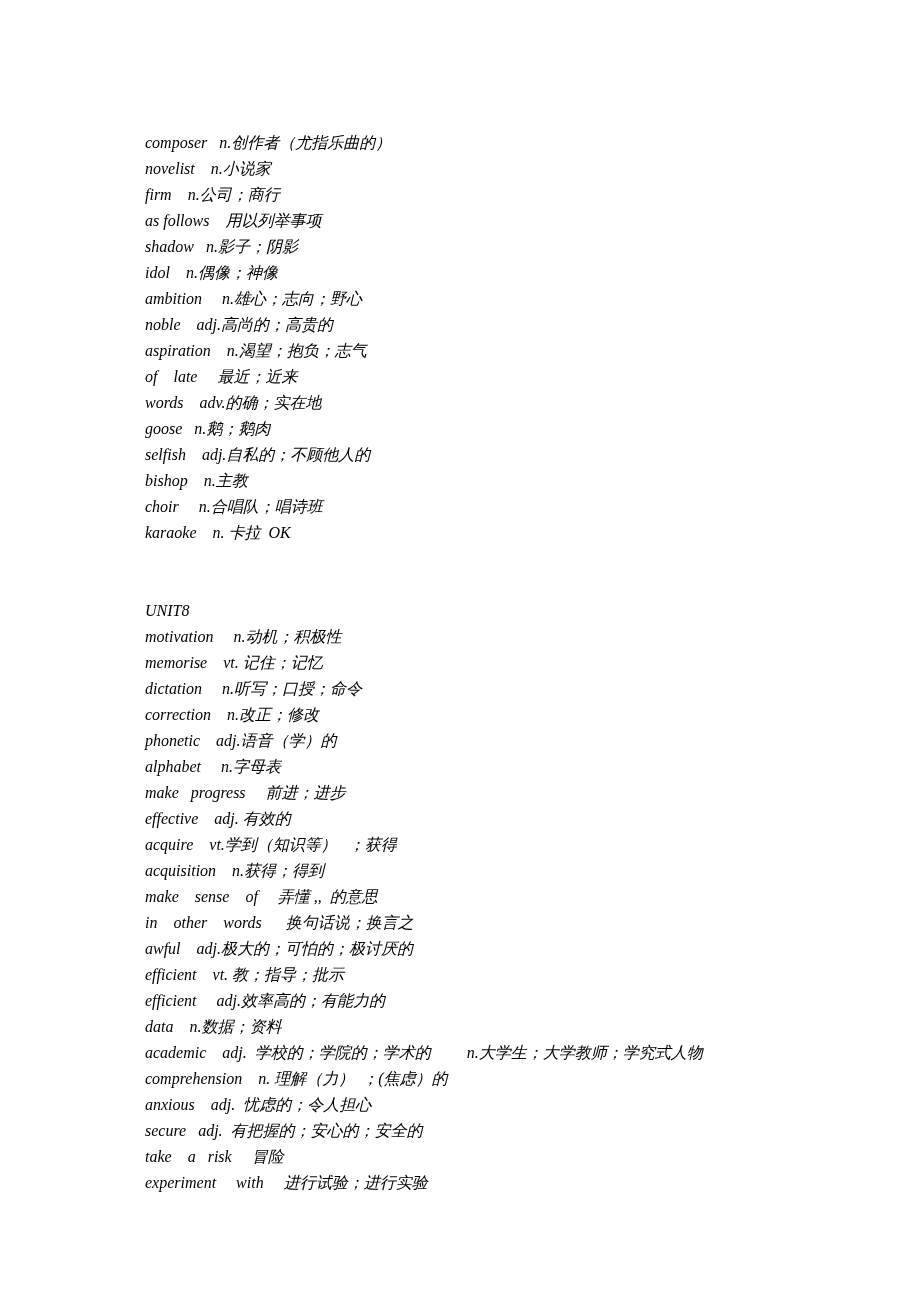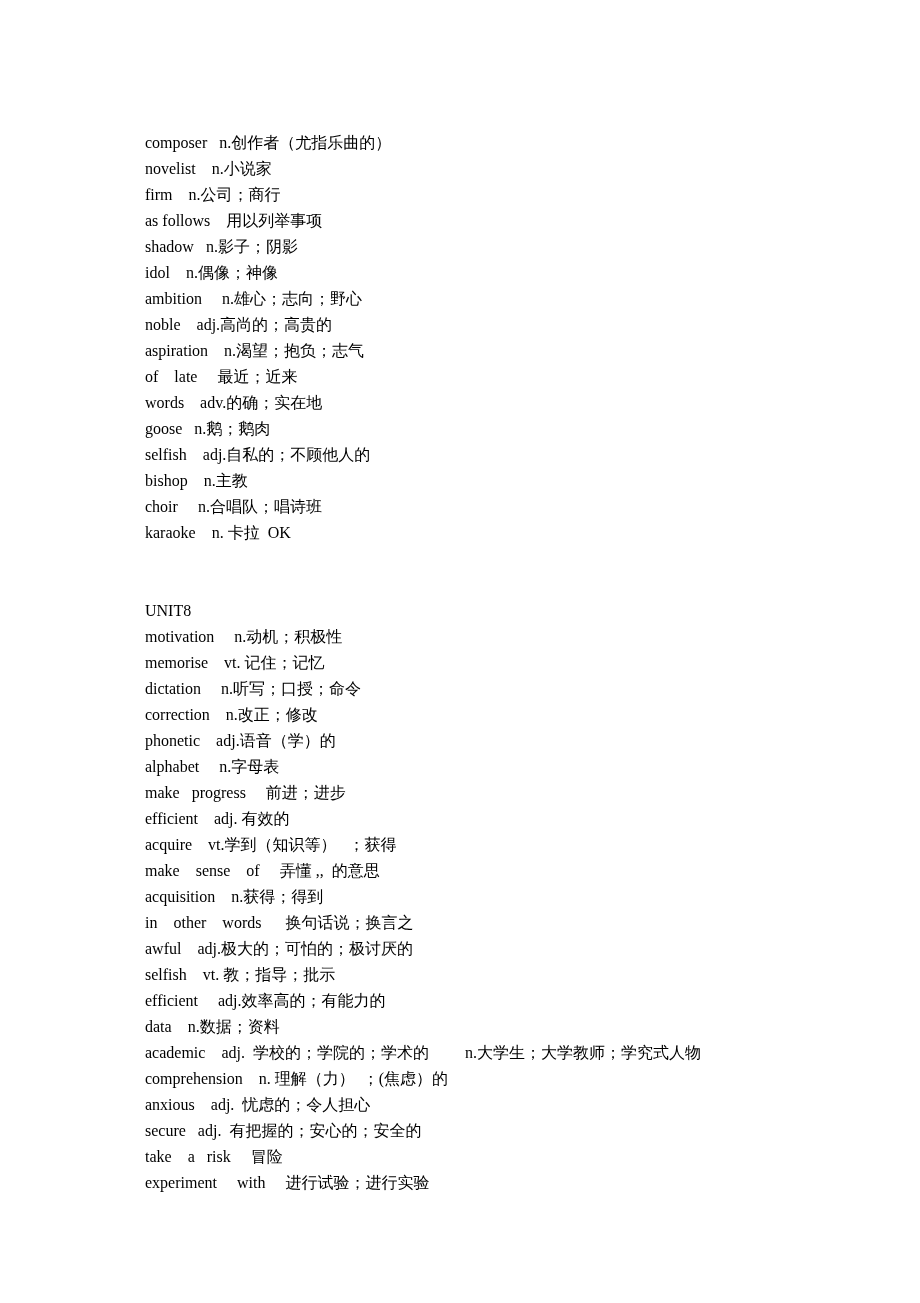--- a/index.html
+++ b/index.html
@@ -10,20 +10,21 @@
     width: 920px;
   }
   .page {
     padding: 130px 140px 100px 145px;
     font-size: 16px;
     line-height: 26px;
     color: #000;
   }
   .entry {
     white-space: pre;
+    font-style: italic;
   }
   .gap {
     height: 52px;
   }
 </style>
 </head>
 <body>
 
 <div class="page">
   <div id="sec1">
@@ -47,27 +48,27 @@
   <div class="gap"></div>
   <div class="entry">UNIT8</div>
   <div id="sec2">
       <div class="entry">motivation     n.动机；积极性</div>
       <div class="entry">memorise    vt. 记住；记忆</div>
       <div class="entry">dictation     n.听写；口授；命令</div>
       <div class="entry">correction    n.改正；修改</div>
       <div class="entry">phonetic    adj.语音（学）的</div>
       <div class="entry">alphabet     n.字母表</div>
       <div class="entry">make   progress     前进；进步</div>
-      <div class="entry">efficient    adj. 有效的</div>
+      <div class="entry">effective    adj. 有效的</div>
       <div class="entry">acquire    vt.学到（知识等）   ；获得</div>
+      <div class="entry">acquisition    n.获得；得到</div>
       <div class="entry">make    sense    of     弄懂 ,,  的意思</div>
-      <div class="entry">acquisition    n.获得；得到</div>
       <div class="entry">in    other    words      换句话说；换言之</div>
       <div class="entry">awful    adj.极大的；可怕的；极讨厌的</div>
-      <div class="entry">selfish    vt. 教；指导；批示</div>
+      <div class="entry">efficient    vt. 教；指导；批示</div>
       <div class="entry">efficient     adj.效率高的；有能力的</div>
       <div class="entry">data    n.数据；资料</div>
       <div class="entry">academic    adj.  学校的；学院的；学术的         n.大学生；大学教师；学究式人物</div>
       <div class="entry">comprehension    n. 理解（力）  ；(焦虑）的</div>
       <div class="entry">anxious    adj.  忧虑的；令人担心</div>
       <div class="entry">secure   adj.  有把握的；安心的；安全的</div>
       <div class="entry">take    a   risk     冒险</div>
       <div class="entry">experiment     with     进行试验；进行实验</div>
     </div>
 </div>

